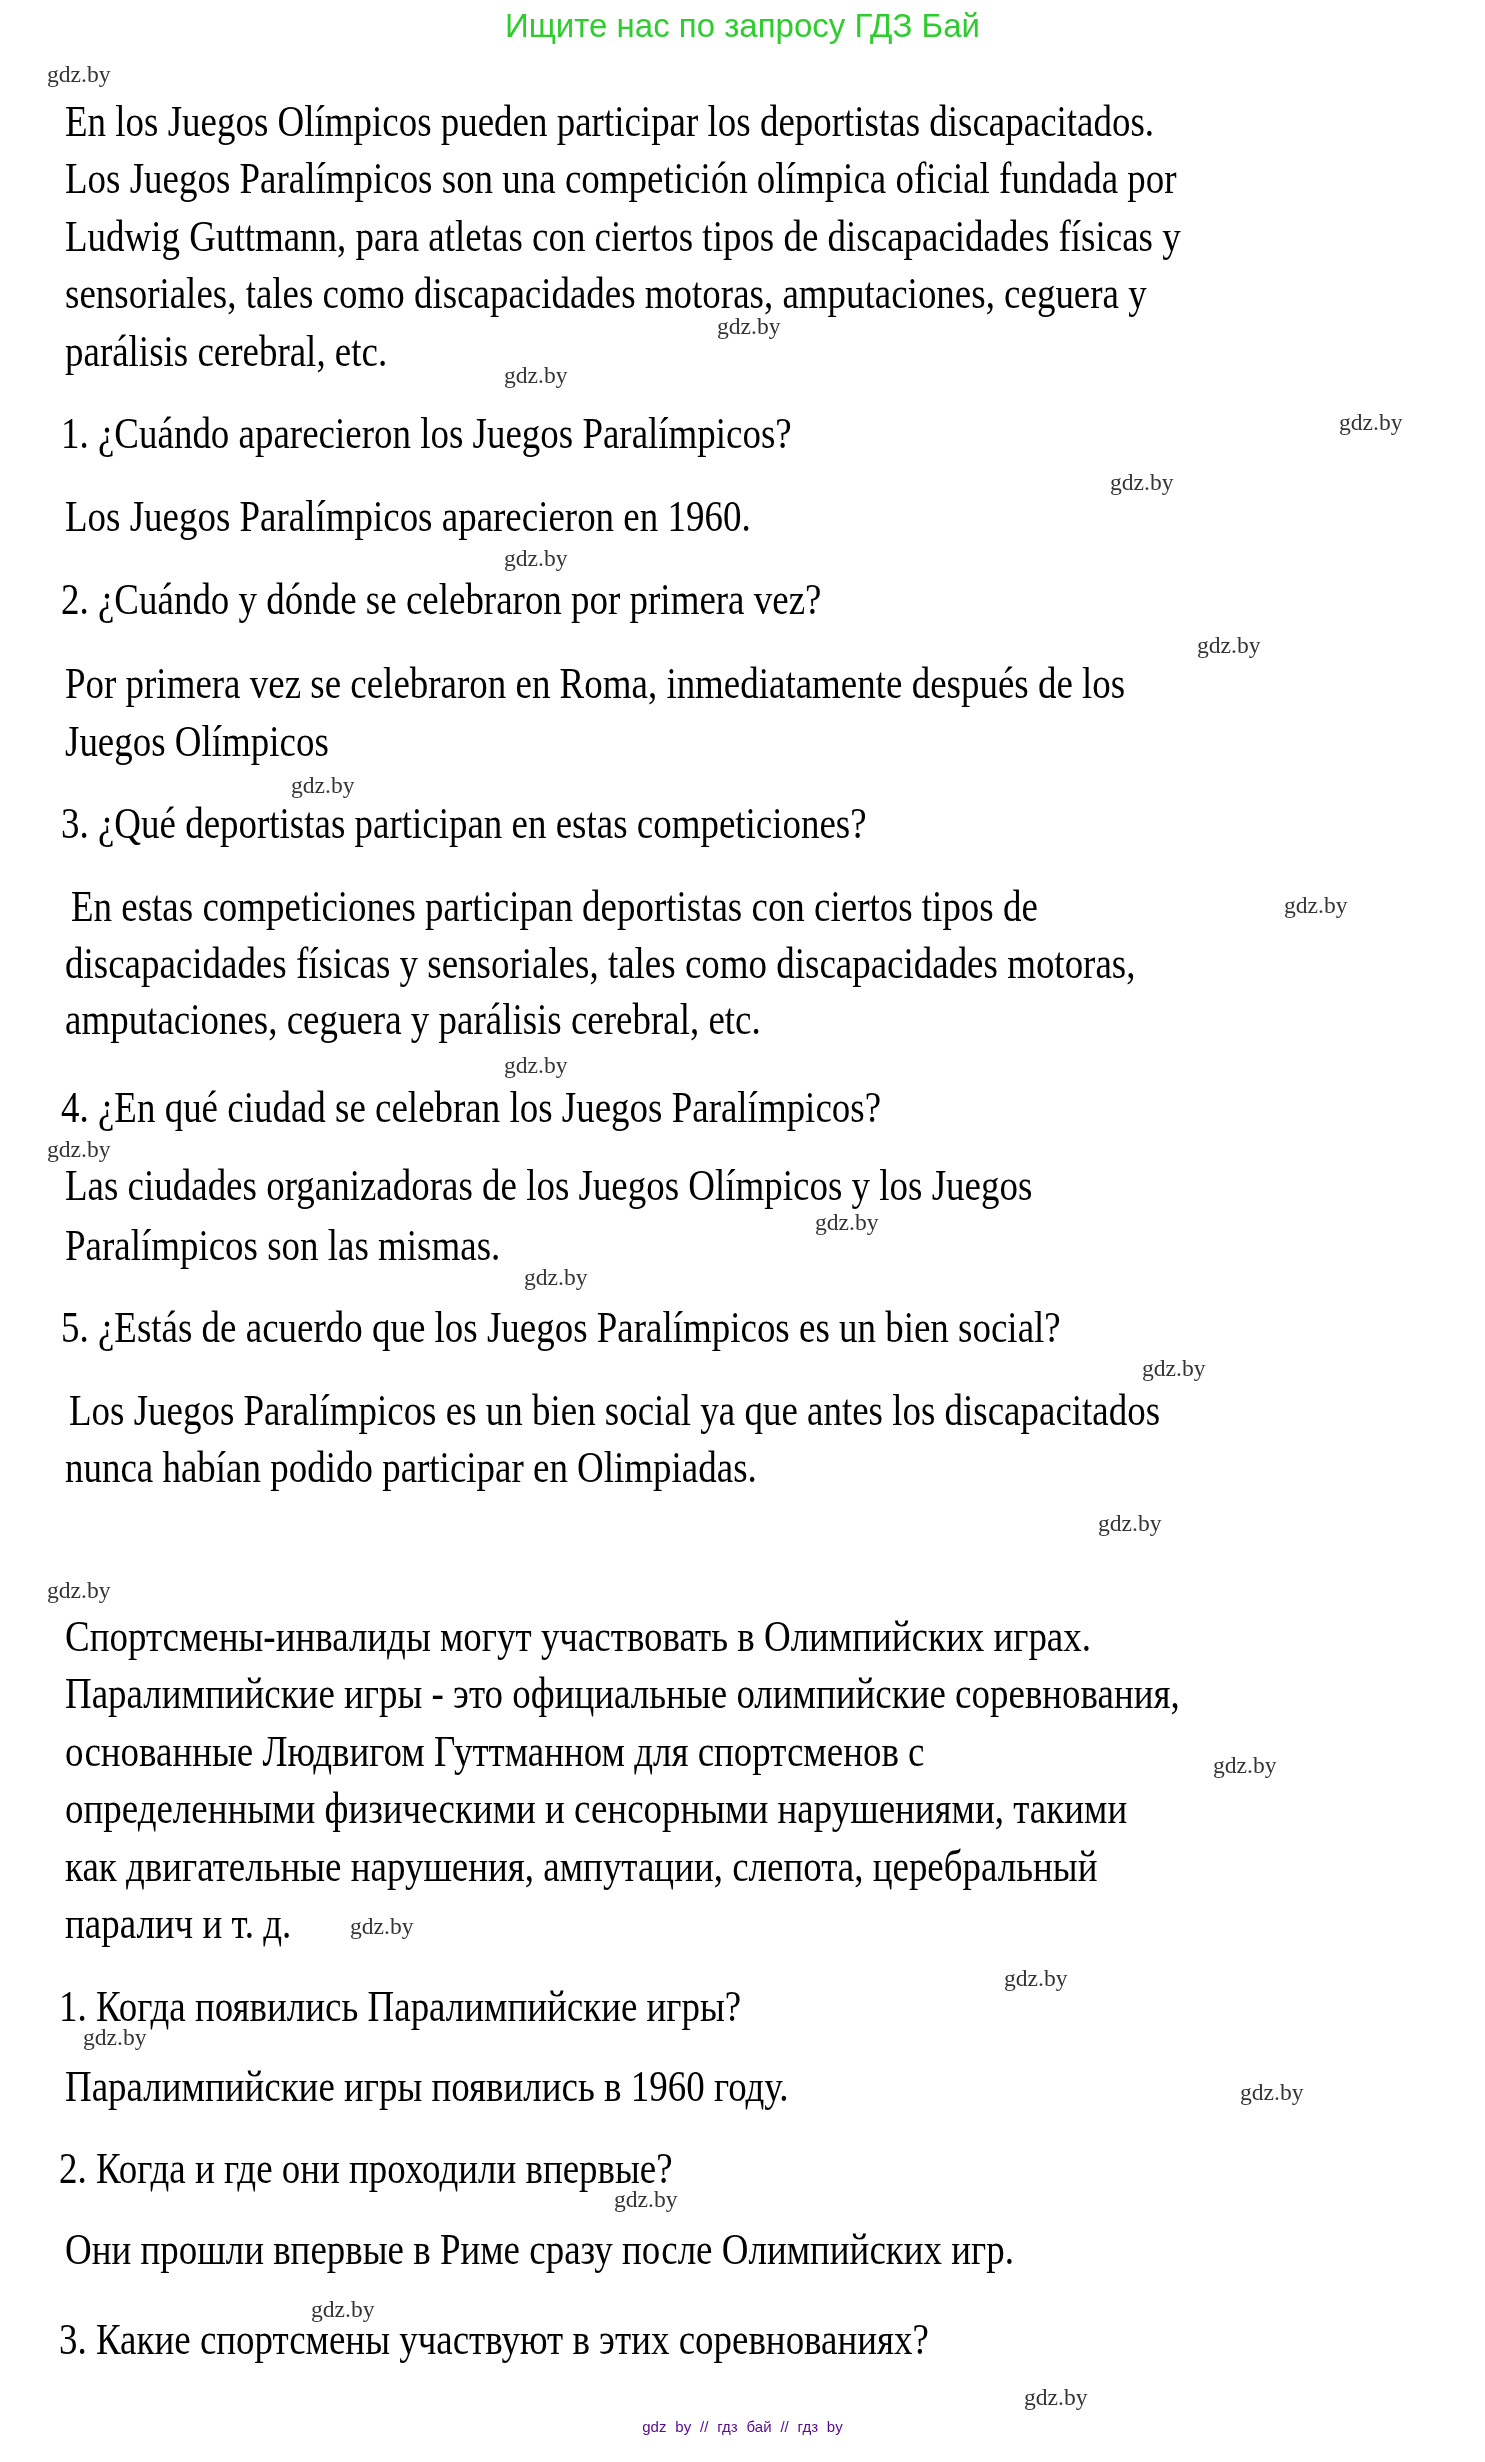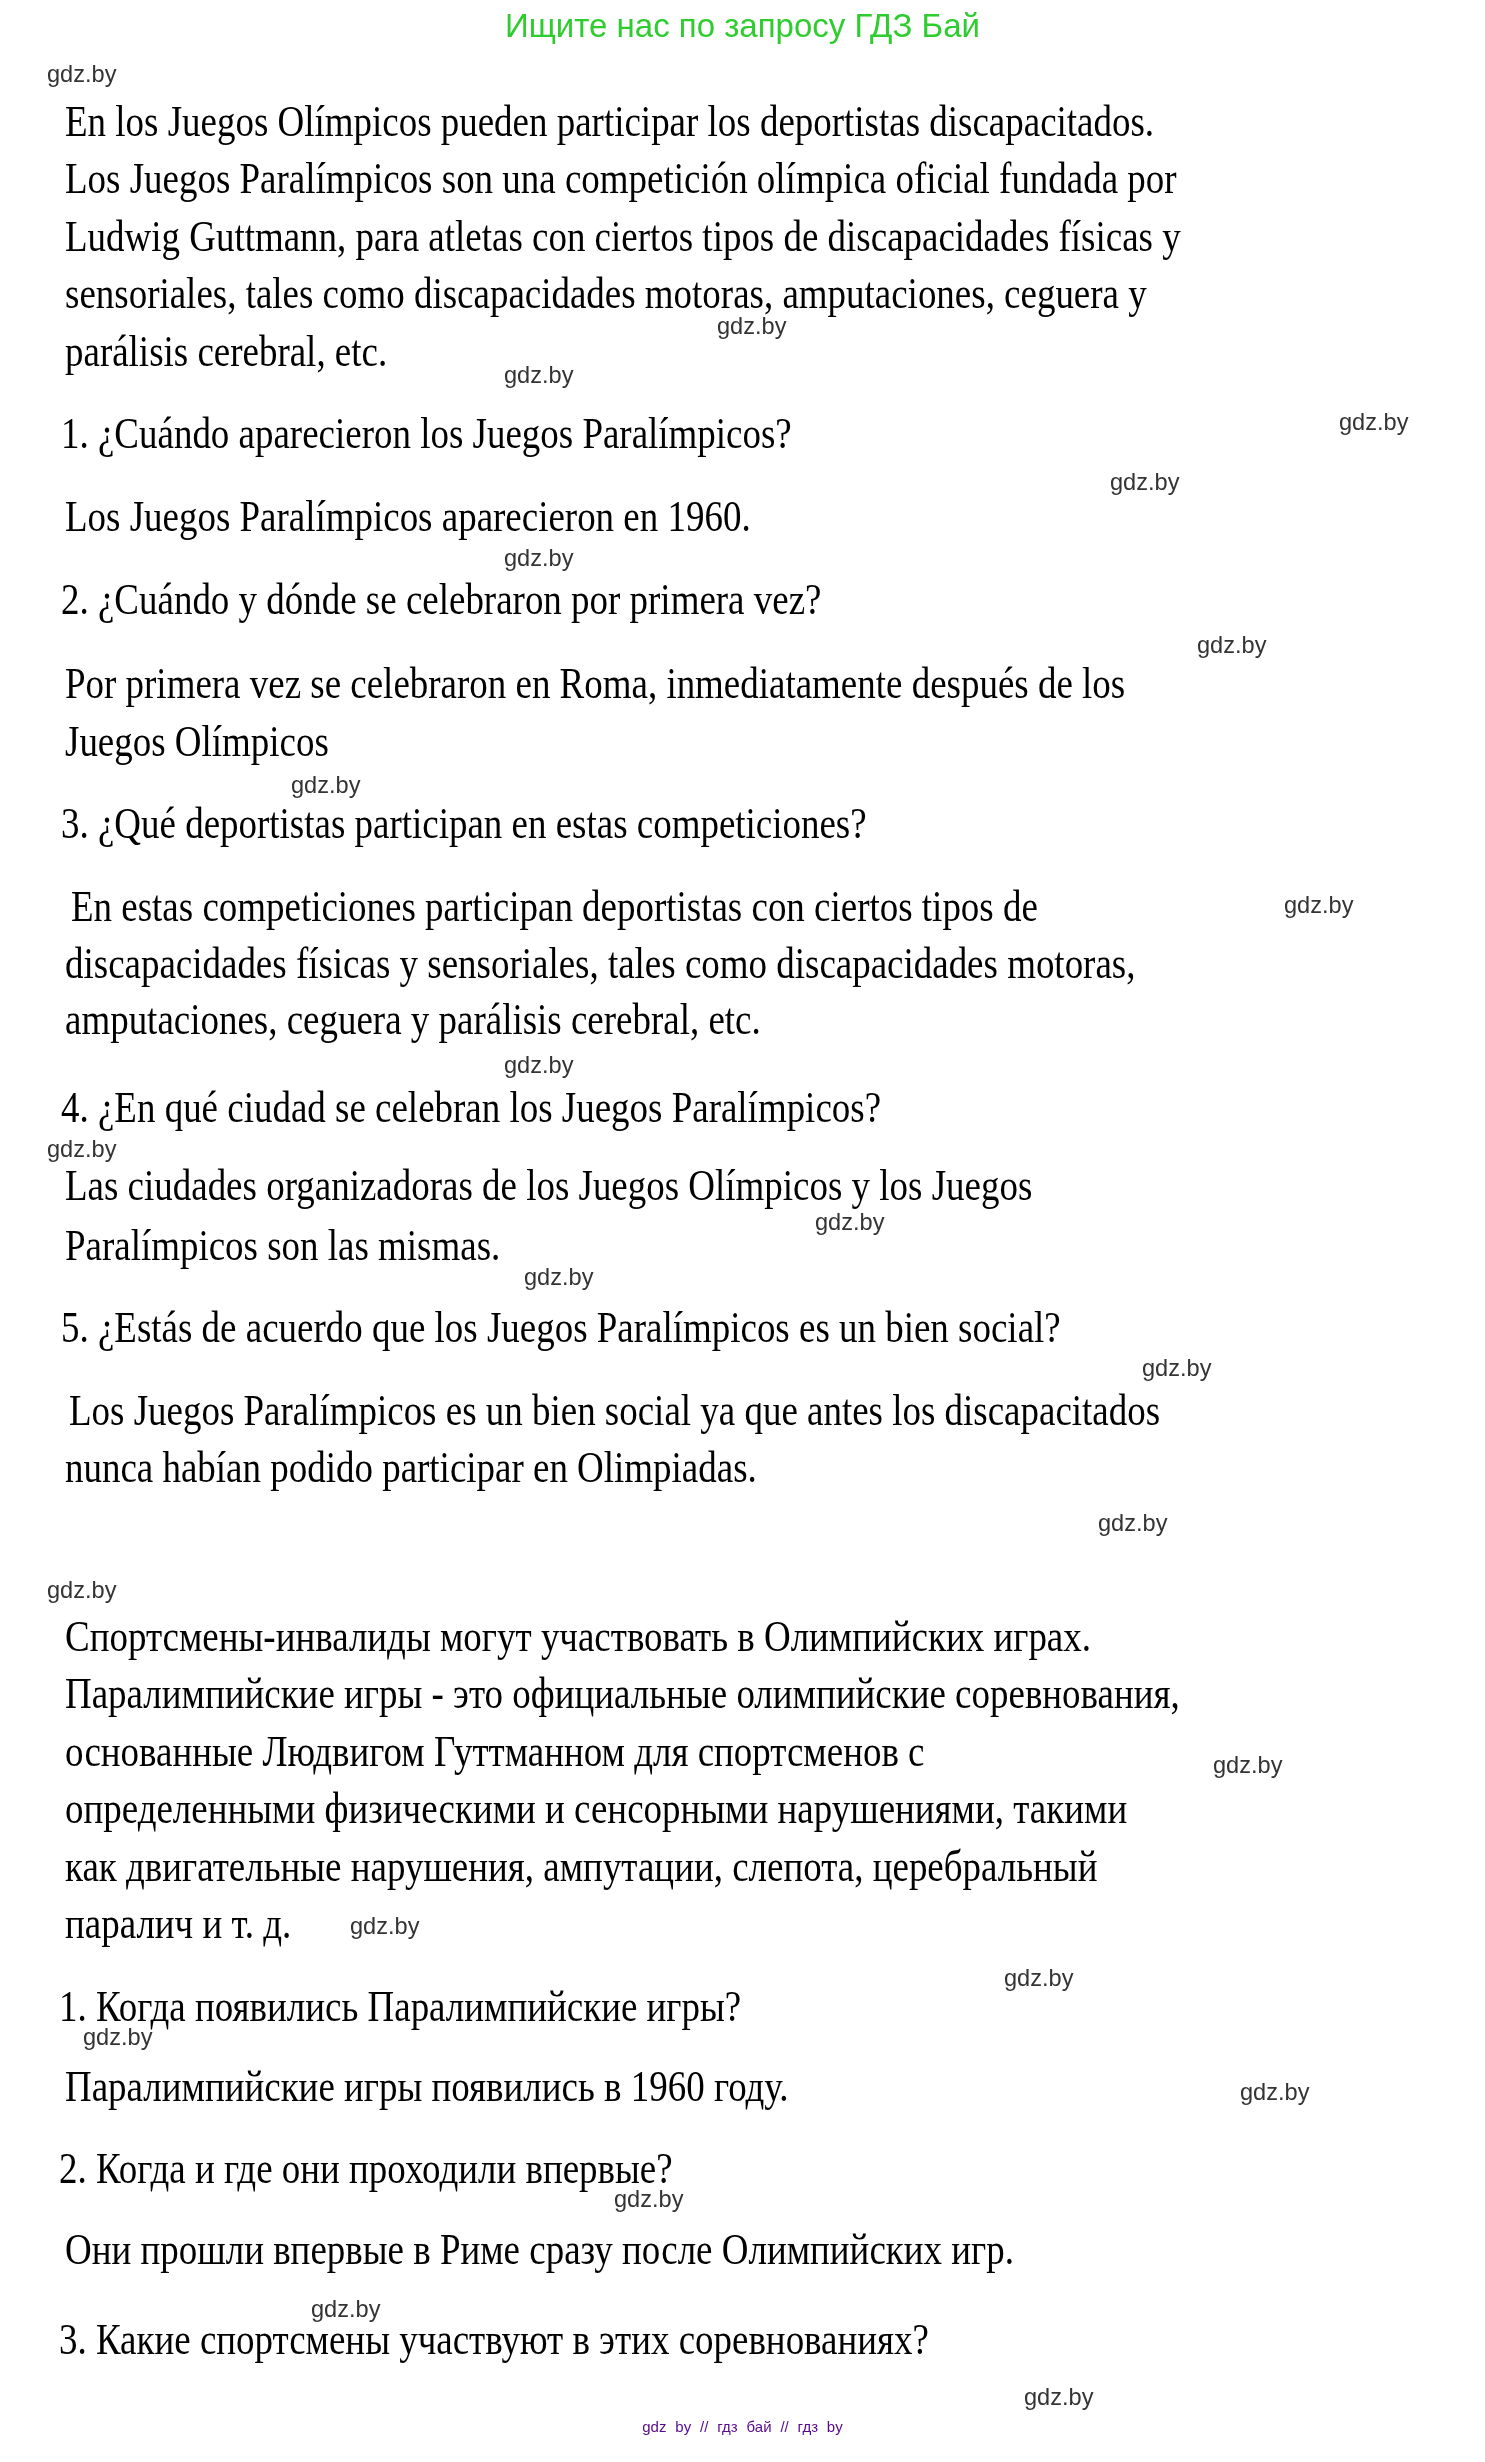--- a/index.html
+++ b/index.html
@@ -23,21 +23,21 @@
     position:absolute;
     font-family:"Liberation Serif", serif;
     font-size:44px; line-height:1.15;
     color:#000000;
     white-space:nowrap;
     transform:scaleX(0.84);
     transform-origin:0 50%;
   }
   .watermark {
     position:absolute;
-    font-family:Liberation Sans, sans-serif;
+    font-family:Liberation Serif, serif;
     font-size:23.6px; line-height:1;
     color:#343434;
     white-space:nowrap;
   }
   .footer-links {
     position:absolute; top:2419px; left:0; width:100%;
     text-align:center;
     font-family:"Liberation Sans", sans-serif;
     font-size:15px; line-height:1.1;
     color:#580a8e;

